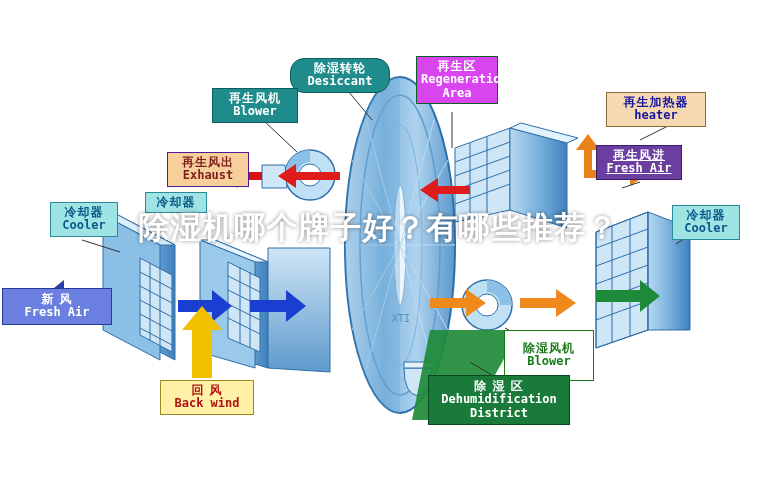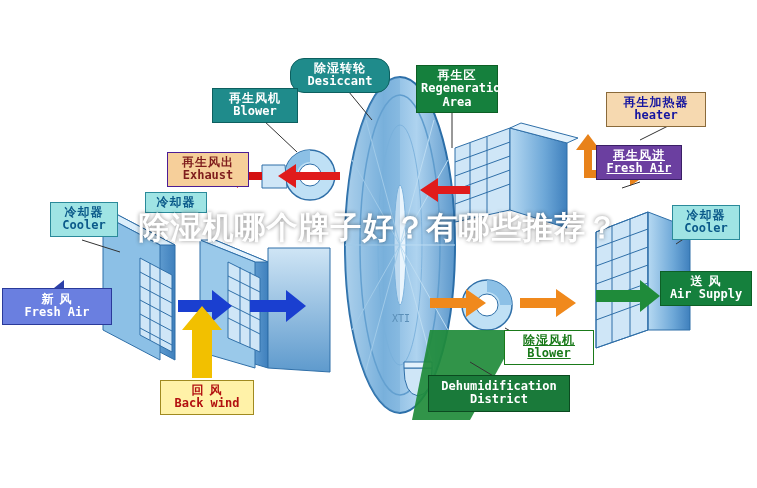--- a/index.html
+++ b/index.html
@@ -2,21 +2,21 @@
 <html><head>
 <meta charset="utf-8">
 <style>
   html,body{margin:0;padding:0;background:#ffffff;}
   body{font-family:"Liberation Sans",sans-serif;}
   #stage{position:relative;width:757px;height:488px;overflow:hidden;background:#ffffff;}
   .lbl{position:absolute;box-sizing:border-box;text-align:center;line-height:1.12;
        font-family:"DejaVu Sans Mono","Liberation Mono",monospace;font-weight:bold;}
   .lbl .cn{font-family:"DejaVu Sans","Liberation Sans",sans-serif;display:block;letter-spacing:1px;}
   .lbl .en{display:block;}
-  .box-green{background:#15803d;color:#ffffff;border:1px solid #0d5f25;margin-top:9px;}
+  .box-green{background:#d946ef;color:#ffffff;border:1px solid #0d5f25;}
   .box-teal{background:#1f8b8b;color:#ffffff;border:1px solid #0d5f5f;}
   .box-peach{background:#f6d9b0;color:#1414a0;border:1px solid #8a6a3a;}
   .box-orange{background:#f6cf9a;color:#7f1d1d;border:1px solid #4c1d95;}
   .box-cyan{background:#9fe4e4;color:#0b5a8a;border:1px solid #2a8a9a;}
   .box-blue{background:#6a7fe0;color:#ffffff;border:1px solid #2a3a9a;}
   .box-purple{background:#6b3fa0;color:#ffffff;border:1px solid #3a1f66;text-decoration:underline;}
   .box-white{background:#ffffff;color:#1a7a1a;border:1px solid #1a7a1a;}
   .box-yellow{background:#fff2a8;color:#b21010;border:1px solid #a08a20;}
   .box-darkgreen{background:#1a7a3a;color:#ffffff;border:1px solid #0b4a20;}
   .overlay-title{position:absolute;left:0;right:0;top:208px;text-align:center;
@@ -230,33 +230,30 @@
   <div class="lbl box-cyan" style="left:672px;top:205px;width:68px;padding:3px 4px;font-size:12px;">
     <span class="cn">冷却器</span>
     <span class="en">Cooler</span>
   </div>
 
   <div class="lbl box-blue" style="left:2px;top:288px;width:110px;padding:4px 4px;font-size:12px;">
     <span class="cn">新  风</span>
     <span class="en">Fresh Air</span>
   </div>
 
-  <div class="lbl box-green" style="left:660px;top:262px;width:92px;padding:3px 4px;font-size:12px;">
-    <span class="cn">送  风</span>
-    <span class="en">Air Supply</span>
-  </div>
 
   <div class="lbl box-yellow" style="left:160px;top:380px;width:94px;padding:3px 4px;font-size:12px;">
     <span class="cn">回  风</span>
     <span class="en">Back wind</span>
   </div>
 
-  <div class="lbl box-white" style="left:504px;top:330px;width:90px;padding:3px 4px;font-size:12px;text-decoration:underline;">
+  <div class="lbl box-white" style="left:504px;top:330px;width:90px;padding:11px 4px;font-size:12px;">
     <span class="cn">除湿风机</span>
     <span class="en">Blower</span>
   </div>
 
   <div class="lbl box-darkgreen" style="left:428px;top:375px;width:142px;padding:4px 4px;font-size:12px;">
+    <span class="cn">除 湿 区</span>
     <span class="en">Dehumidification District</span>
   </div>
 
   <div class="overlay-title">除湿机哪个牌子好？有哪些推荐？</div>
 </div>
 
 </body></html>

